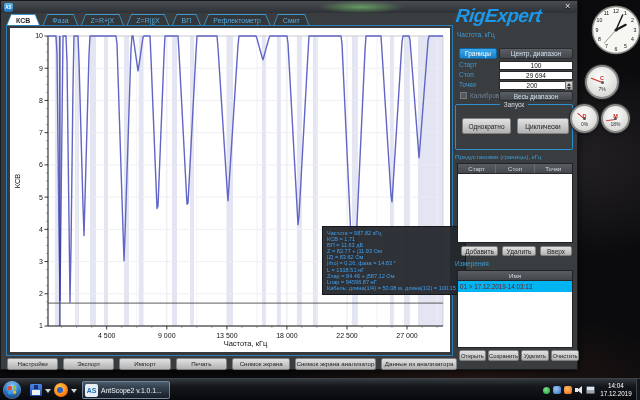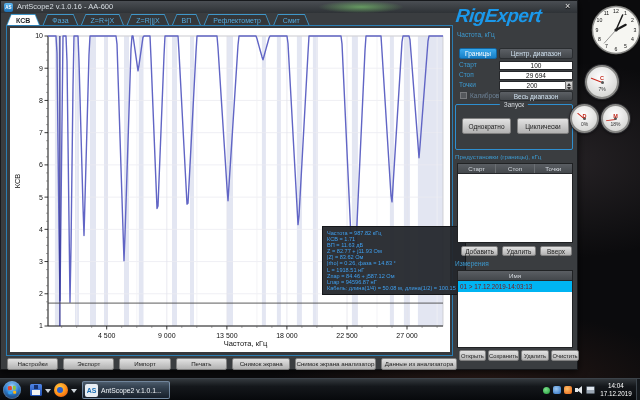--- a/index.html
+++ b/index.html
@@ -72,21 +72,20 @@
 </head>
 <body>
 
 <div class="screen">
 
   <div class="window">
 
     <div class="titlebar">
       <div class="glow"></div>
       <div class="title-icon">AS</div>
-      <div class="title-text">AntScope2 v.1.0.16 - AA-600</div>
     </div>
 
     <div class="tabbar">
       <div class="tab active">
           <div class="tab-in">КСВ</div>
         </div>
       <div class="tab">
           <div class="tab-in">Фаза</div>
         </div>
       <div class="tab">

